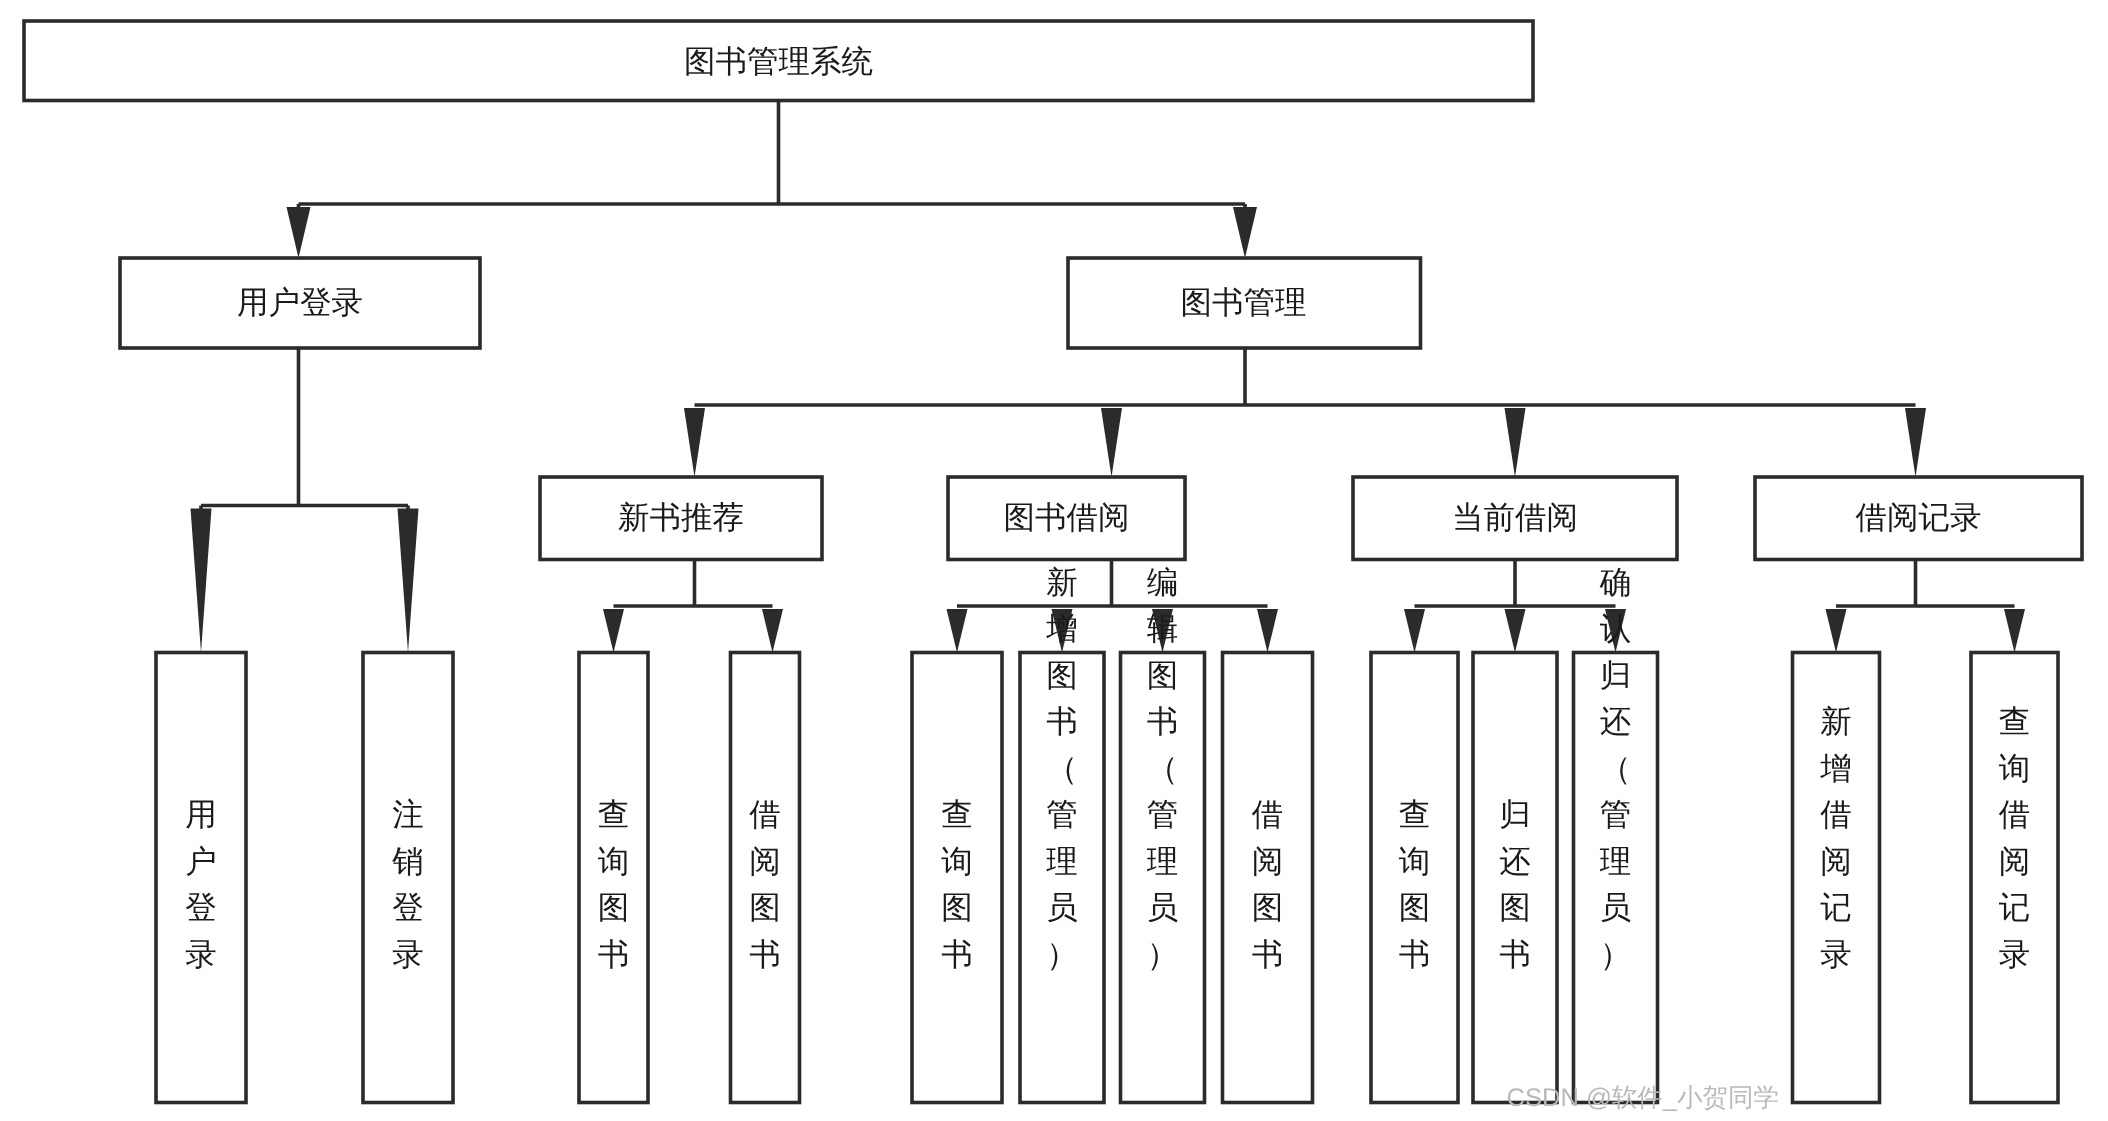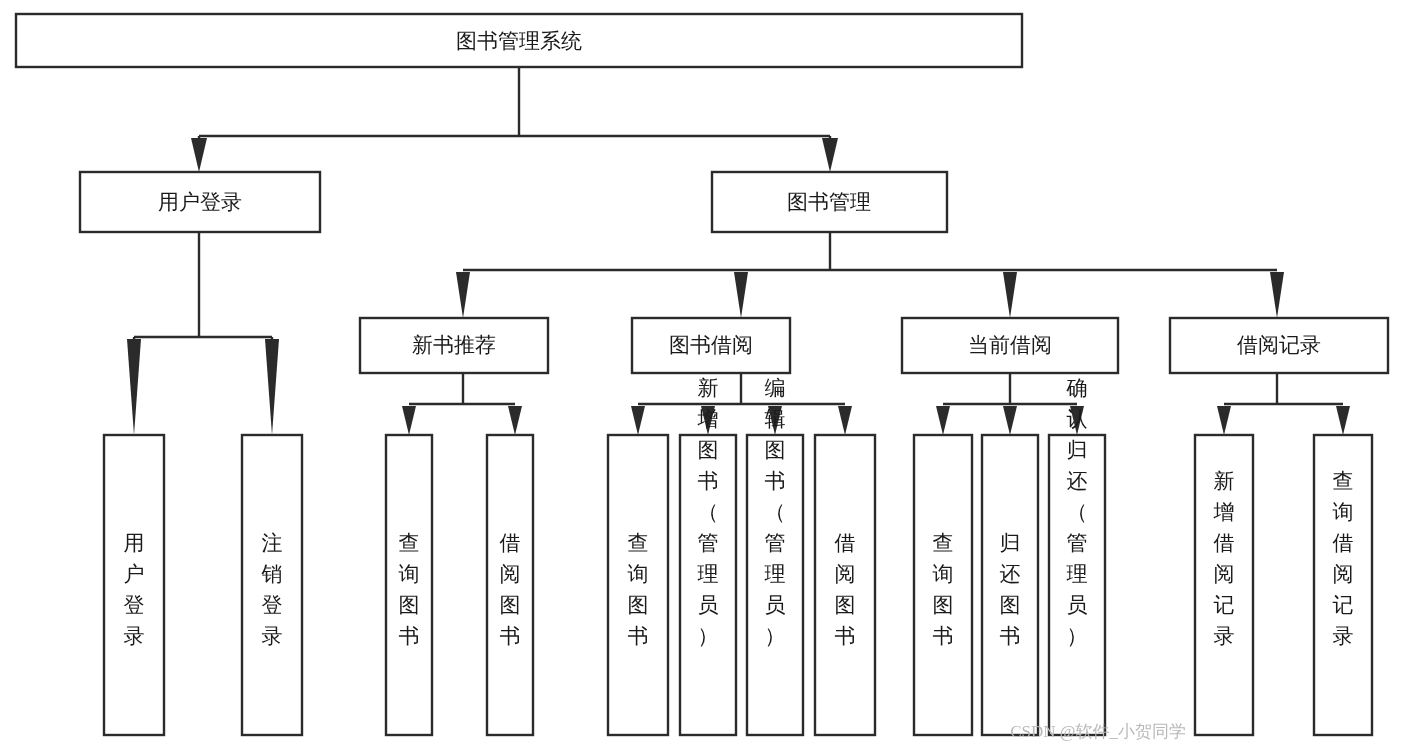--- a/index.html
+++ b/index.html
@@ -53,21 +53,21 @@
   .node-label-v {
     font-family: "DejaVu Sans", "Liberation Sans", sans-serif;
     font-size: 21px;
     fill: #1a1a1a;
     text-anchor: middle;
   }
   .watermark {
     position: absolute;
     right: 8px;
     bottom: 4px;
-    font-family: Liberation Serif, serif;
+    font-family: Liberation Sans, sans-serif;
     font-size: 17px;
     color: #b9b9b9;
     white-space: nowrap;
     user-select: none;
   }
 </style>
 </head>
 <body>
 
 <div id="diagram-root">

